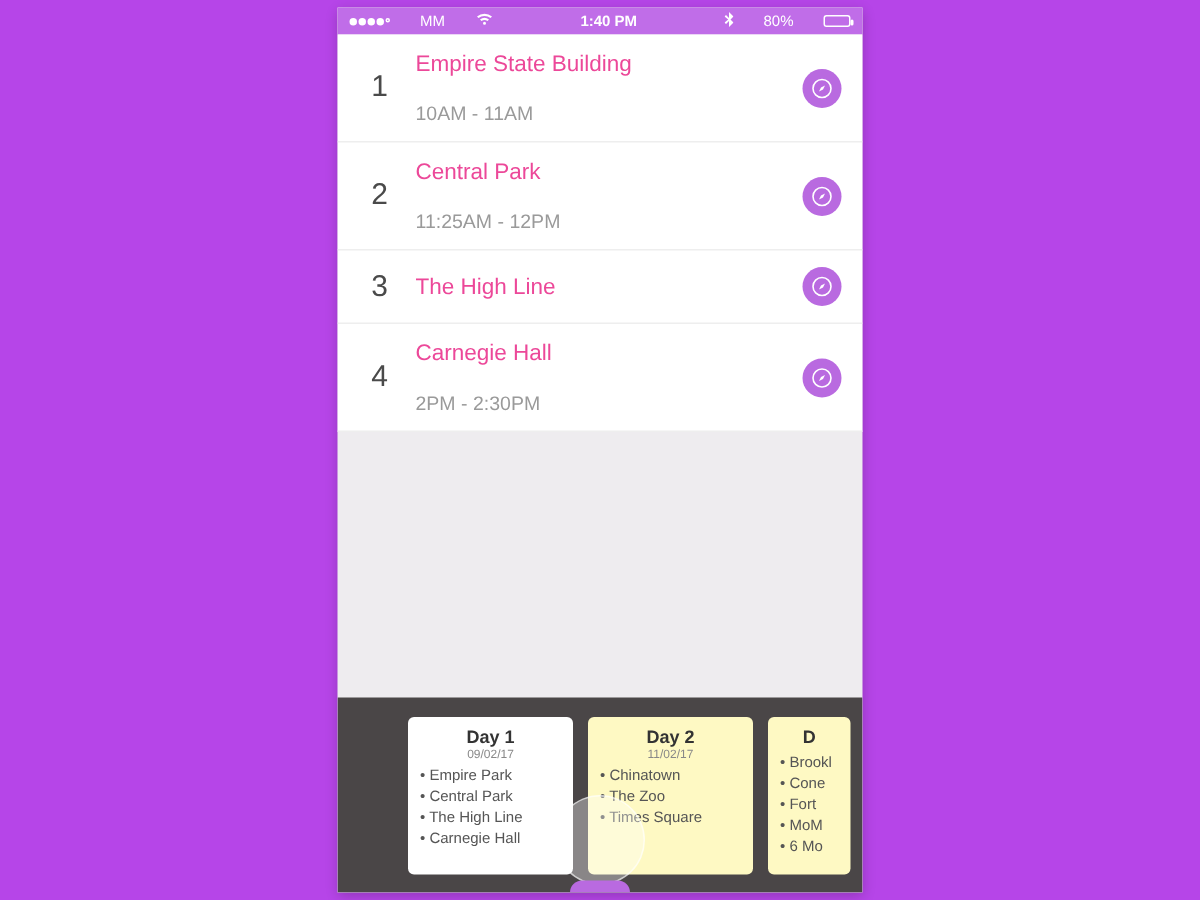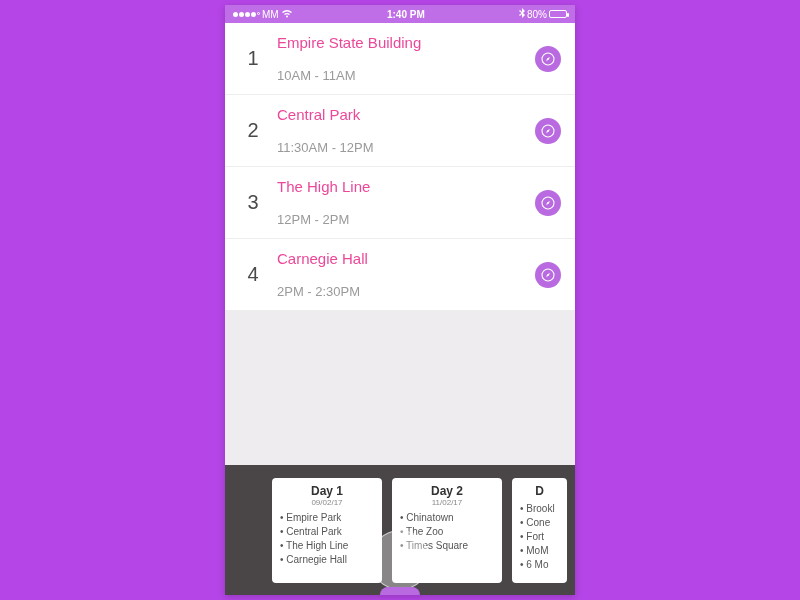--- a/index.html
+++ b/index.html
@@ -17,21 +17,21 @@
     overflow: hidden;
     box-shadow: 0 2px 8px rgba(0,0,0,0.2);
   }
   .status-bar {
     height: 18px;
     background: #c06de8;
     display: flex; align-items: center; justify-content: space-between;
     padding: 0 8px;
     font-size: 10px; color: #fff;
   }
-  .status-left, .status-right { display: flex; align-items: center; gap: 2px; }
+  .status-left, .status-right { display: flex; align-items: center; gap: 20px; }
   .dots { display: flex; gap: 1px; }
   .dot { width: 5px; height: 5px; border-radius: 50%; background: #fff; }
   .dot.empty { background: transparent; border: 1px solid #fff; width: 3px; height: 3px; }
   .status-center { font-weight: 600; }
   .battery { display: inline-flex; align-items: center; gap: 2px; }
   .battery-body { width: 18px; height: 8px; border: 1px solid #fff; border-radius: 2px; position: relative; }
   .battery-body::after { content: ""; position: absolute; right: -3px; top: 2px; width: 2px; height: 4px; background: #fff; border-radius: 1px; }
   .battery-fill { background: #fff; height: 100%; width: 80%; }
   .nav-bar {
     height: 40px;
@@ -72,21 +72,21 @@
   }
   .card {
     width: 110px; height: 105px;
     background: #fff;
     border-radius: 4px;
     padding: 6px 8px;
     flex-shrink: 0;
     cursor: pointer;
     overflow: hidden;
   }
-  .card.inactive { background: #ffffff; }
+  .card.inactive { background: #fef9c3; }
   .card.partial { width: 55px; }
   .card-title { font-size: 12px; font-weight: 700; color: #333; text-align: center; }
   .card-date { font-size: 8px; color: #888; text-align: center; margin-bottom: 4px; }
   .card-items { font-size: 10px; color: #555; line-height: 1.4; }
   .card-items li { list-style: none; }
   .card-items li::before { content: "• "; }
   .touch-indicator {
     position: absolute;
     bottom: 5px; left: 50%;
     transform: translateX(-50%);
@@ -151,34 +151,33 @@
         <svg viewBox="0 0 24 24">
             <circle cx="12" cy="12" r="9" fill="none" stroke="#fff" stroke-width="1.6"></circle>
             <path d="M15 9l-2 4-4 2 2-4 4-2z" fill="#fff"></path>
           </svg>
       </div>
     </div>
     <div class="row">
       <div class="row-num">2</div>
       <div class="row-text">
         <div class="row-title">Central Park</div>
-        <div class="row-time">11:30AM - 12PM</div>
+        <div class="row-time">11:25AM - 12PM</div>
       </div>
       <div class="row-action">
         <svg viewBox="0 0 24 24">
             <circle cx="12" cy="12" r="9" fill="none" stroke="#fff" stroke-width="1.6"></circle>
             <path d="M15 9l-2 4-4 2 2-4 4-2z" fill="#fff"></path>
           </svg>
       </div>
     </div>
     <div class="row">
       <div class="row-num">3</div>
       <div class="row-text">
         <div class="row-title">The High Line</div>
-        <div class="row-time">12PM - 2PM</div>
       </div>
       <div class="row-action">
         <svg viewBox="0 0 24 24">
             <circle cx="12" cy="12" r="9" fill="none" stroke="#fff" stroke-width="1.6"></circle>
             <path d="M15 9l-2 4-4 2 2-4 4-2z" fill="#fff"></path>
           </svg>
       </div>
     </div>
     <div class="row">
       <div class="row-num">4</div>

